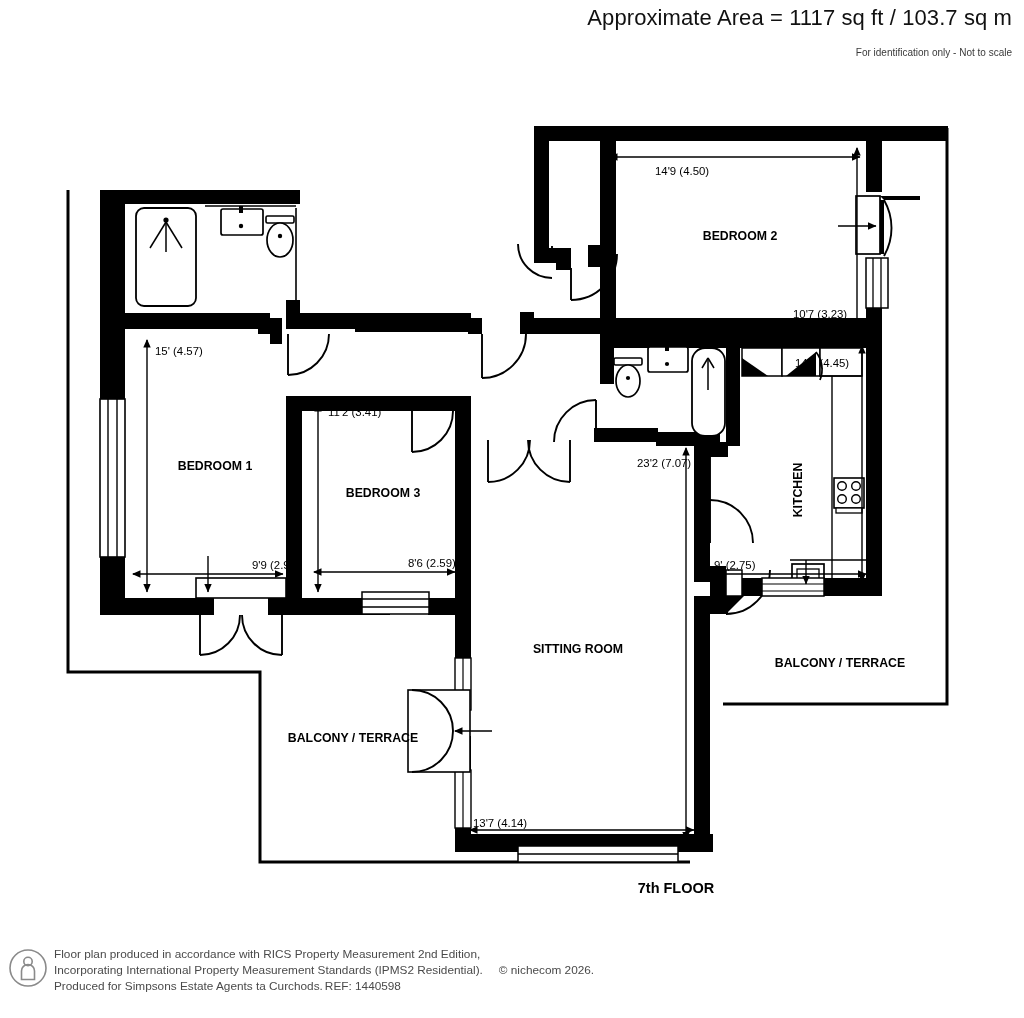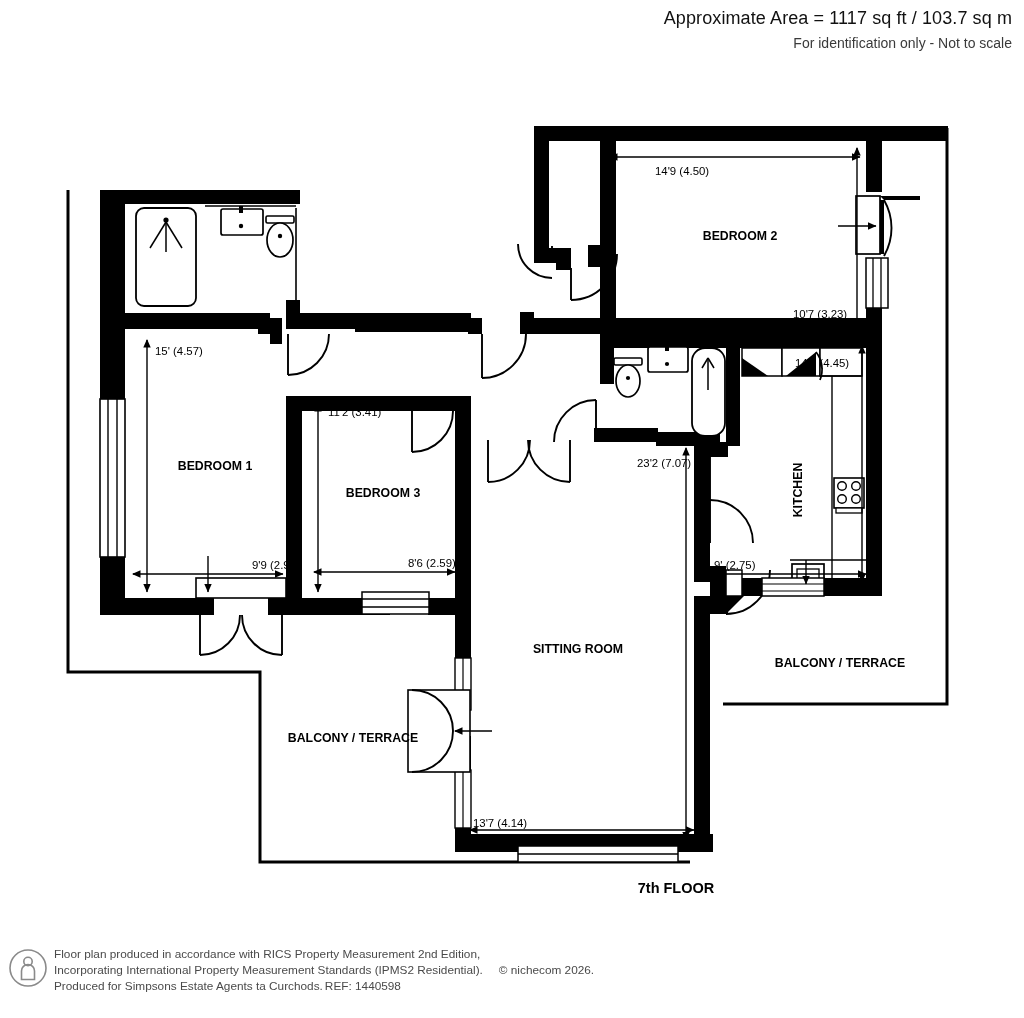--- a/index.html
+++ b/index.html
@@ -25,34 +25,34 @@
     position: absolute;
     top: 0;
     left: 0;
     width: 1024px;
     text-align: right;
     padding-top: 6px;
     box-sizing: border-box;
     padding-right: 12px;
   }
   .header-title {
-    font-size: 18px;
+    font-size: 22px;
     font-weight: 400;
     color: #111;
     letter-spacing: 0.1px;
     line-height: 24px;
     white-space: nowrap;
     text-align: right;
   }
   .header-sub {
-    font-size: 14px;
+    font-size: 10px;
     font-weight: 400;
     color: #3a3a3a;
     line-height: 14px;
-    margin-top: 6px;
+    margin-top: 16px;
     white-space: nowrap;
   }
   
   .plan-wrap {
     position: absolute;
     top: 0;
     left: 0;
     width: 1024px;
     height: 940px;
   }

